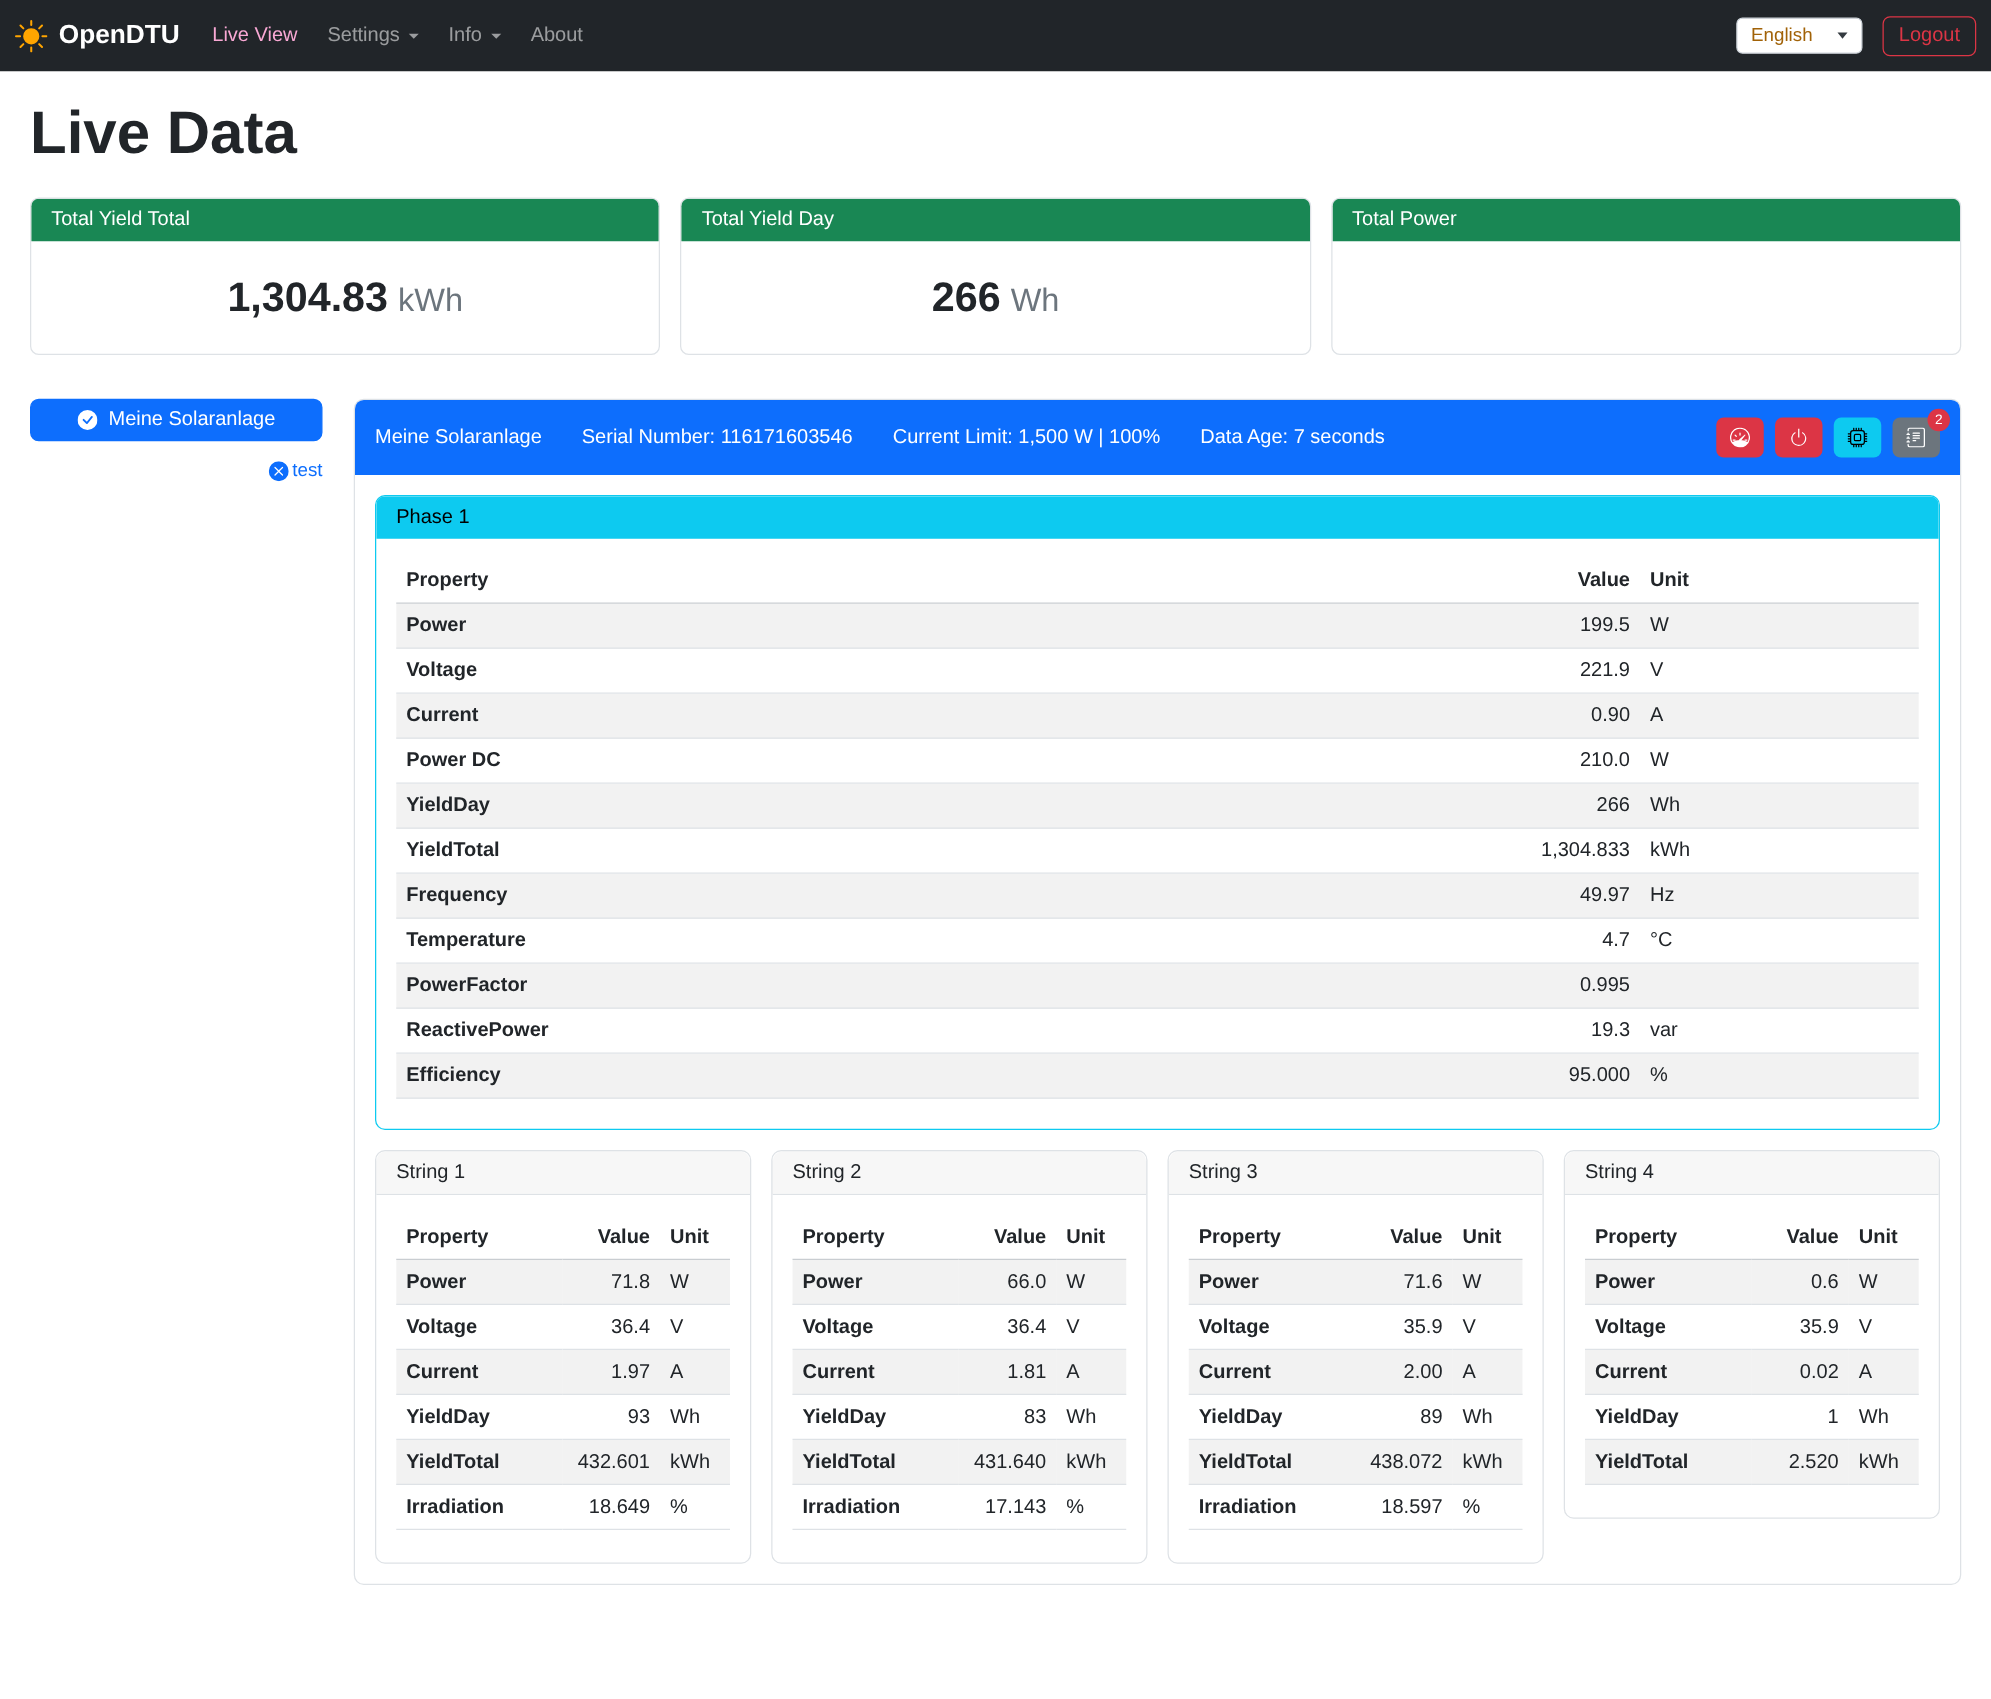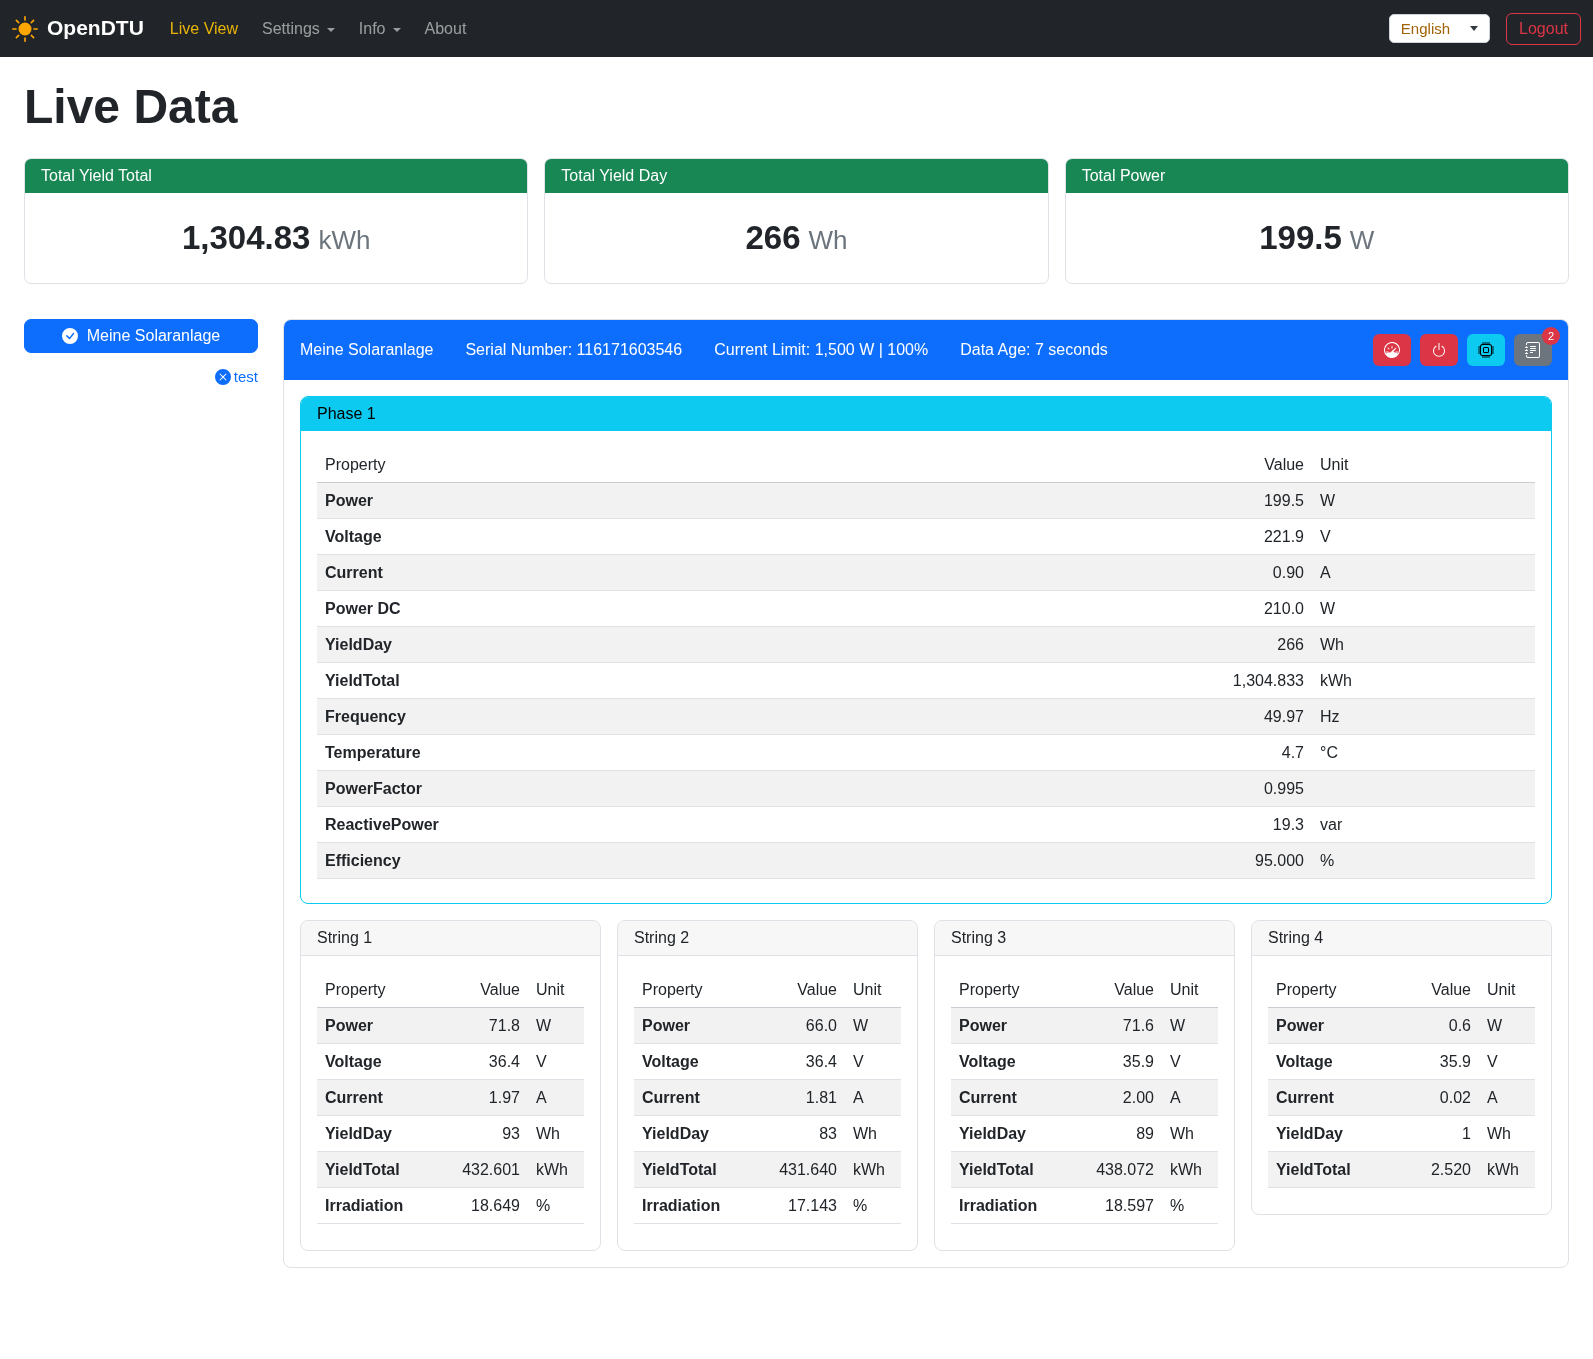--- a/index.html
+++ b/index.html
@@ -8,21 +8,21 @@
   }
   *{box-sizing:border-box}
   body{margin:0;background:#fff;color:#212529;font-family:"Liberation Sans",sans-serif;font-size:16px}
 
   
   .navbar{display:flex;align-items:center;background:var(--dark);height:57px;padding:0 12px}
   .brand{display:flex;gap:9px;color:#fff;cursor:pointer}
   .brand-text{font-size:21px;font-weight:700}
   .nav-links{display:flex;align-items:center;margin-left:14px}
   .nav-link{color:rgba(255,255,255,.55);padding:8px 12px;text-decoration:none;cursor:pointer}
-  .nav-link.active{color:#eab308}
+  .nav-link.active{color:#f9a8d4}
   .caret::after{content:"";display:inline-block;margin-left:7px;vertical-align:2px;
     border-top:4px solid currentColor;border-left:4px solid transparent;border-right:4px solid transparent}
   .nav-right{margin-left:auto;display:flex;align-items:center;gap:16px}
   .lang-select{background:#fff;border:1px solid #ced4da;border-radius:5px;padding:5px 11px;
     display:flex;align-items:center;gap:20px;font-size:15px;color:#a16207;cursor:pointer}
   .chev{width:0;height:0;border-top:5px solid #343a40;border-left:4px solid transparent;border-right:4px solid transparent}
   .logout-btn{background:transparent;border:1px solid var(--danger);color:var(--danger);
     border-radius:6px;padding:6px 12px;font-size:16px;cursor:pointer;font-family:inherit}
 
   
@@ -56,21 +56,21 @@
   .badge{position:absolute;top:-7px;right:-8px;background:var(--danger);color:#fff;font-size:11px;
     min-width:18px;height:18px;border-radius:9px;display:flex;align-items:center;justify-content:center;padding:0 4px}
   .panel-body{padding:16px}
 
   .phase-card{border:1px solid var(--info);border-radius:8px;overflow:hidden;margin-bottom:16px}
   .phase-header{background:var(--info);color:#000000;padding:8px 16px}
   .phase-body{padding:16px 16px 24px}
 
   table{width:100%;border-collapse:collapse;font-size:16px}
   th,td{padding:8.5px 8px;border-bottom:1px solid #dee2e6;text-align:left;font-weight:400}
-  thead th{font-weight:400;border-bottom-color:#c9cdd1}
+  thead th{font-weight:700;border-bottom-color:#c9cdd1}
   tbody th{font-weight:700}
   .val{text-align:right}
   tbody tr:nth-child(odd){background:rgba(0,0,0,.05)}
 
   .strings-row{display:flex;gap:16px;align-items:flex-start}
   .string-card{flex:1;border:1px solid #dee2e6;border-radius:8px;background:#fff}
   .string-header{background:rgba(0,0,0,.03);border-bottom:1px solid #dee2e6;padding:8px 16px;border-radius:8px 8px 0 0}
   .string-body{padding:16px 16px 26px}
 
   .icon16{width:16px;height:16px;display:block}
@@ -115,23 +115,20 @@
       </div>
     </div>
     <div class="summary-card">
       <div class="summary-header">Total Yield Day</div>
       <div class="summary-body">
         <span class="summary-value">266</span><span class="summary-unit">Wh</span>
       </div>
     </div>
     <div class="summary-card">
       <div class="summary-header">Total Power</div>
-      <div class="summary-body">
-        <span class="summary-value">199.5</span><span class="summary-unit">W</span>
-      </div>
     </div>
   </div>
 
   <div class="layout">
 
     <div class="sidebar">
       <button class="inverter-btn">
         <span>
           <svg class="icon16" viewBox="0 0 16 16" fill="#fff">
             <path d="M16 8A8 8 0 1 1 0 8a8 8 0 0 1 16 0zm-3.97-3.03a.75.75 0 0 0-1.08.022L7.477 9.417 5.384 7.323a.75.75 0 0 0-1.06 1.06L6.97 11.03a.75.75 0 0 0 1.079-.02l3.992-4.99a.75.75 0 0 0-.01-1.05z"></path>

